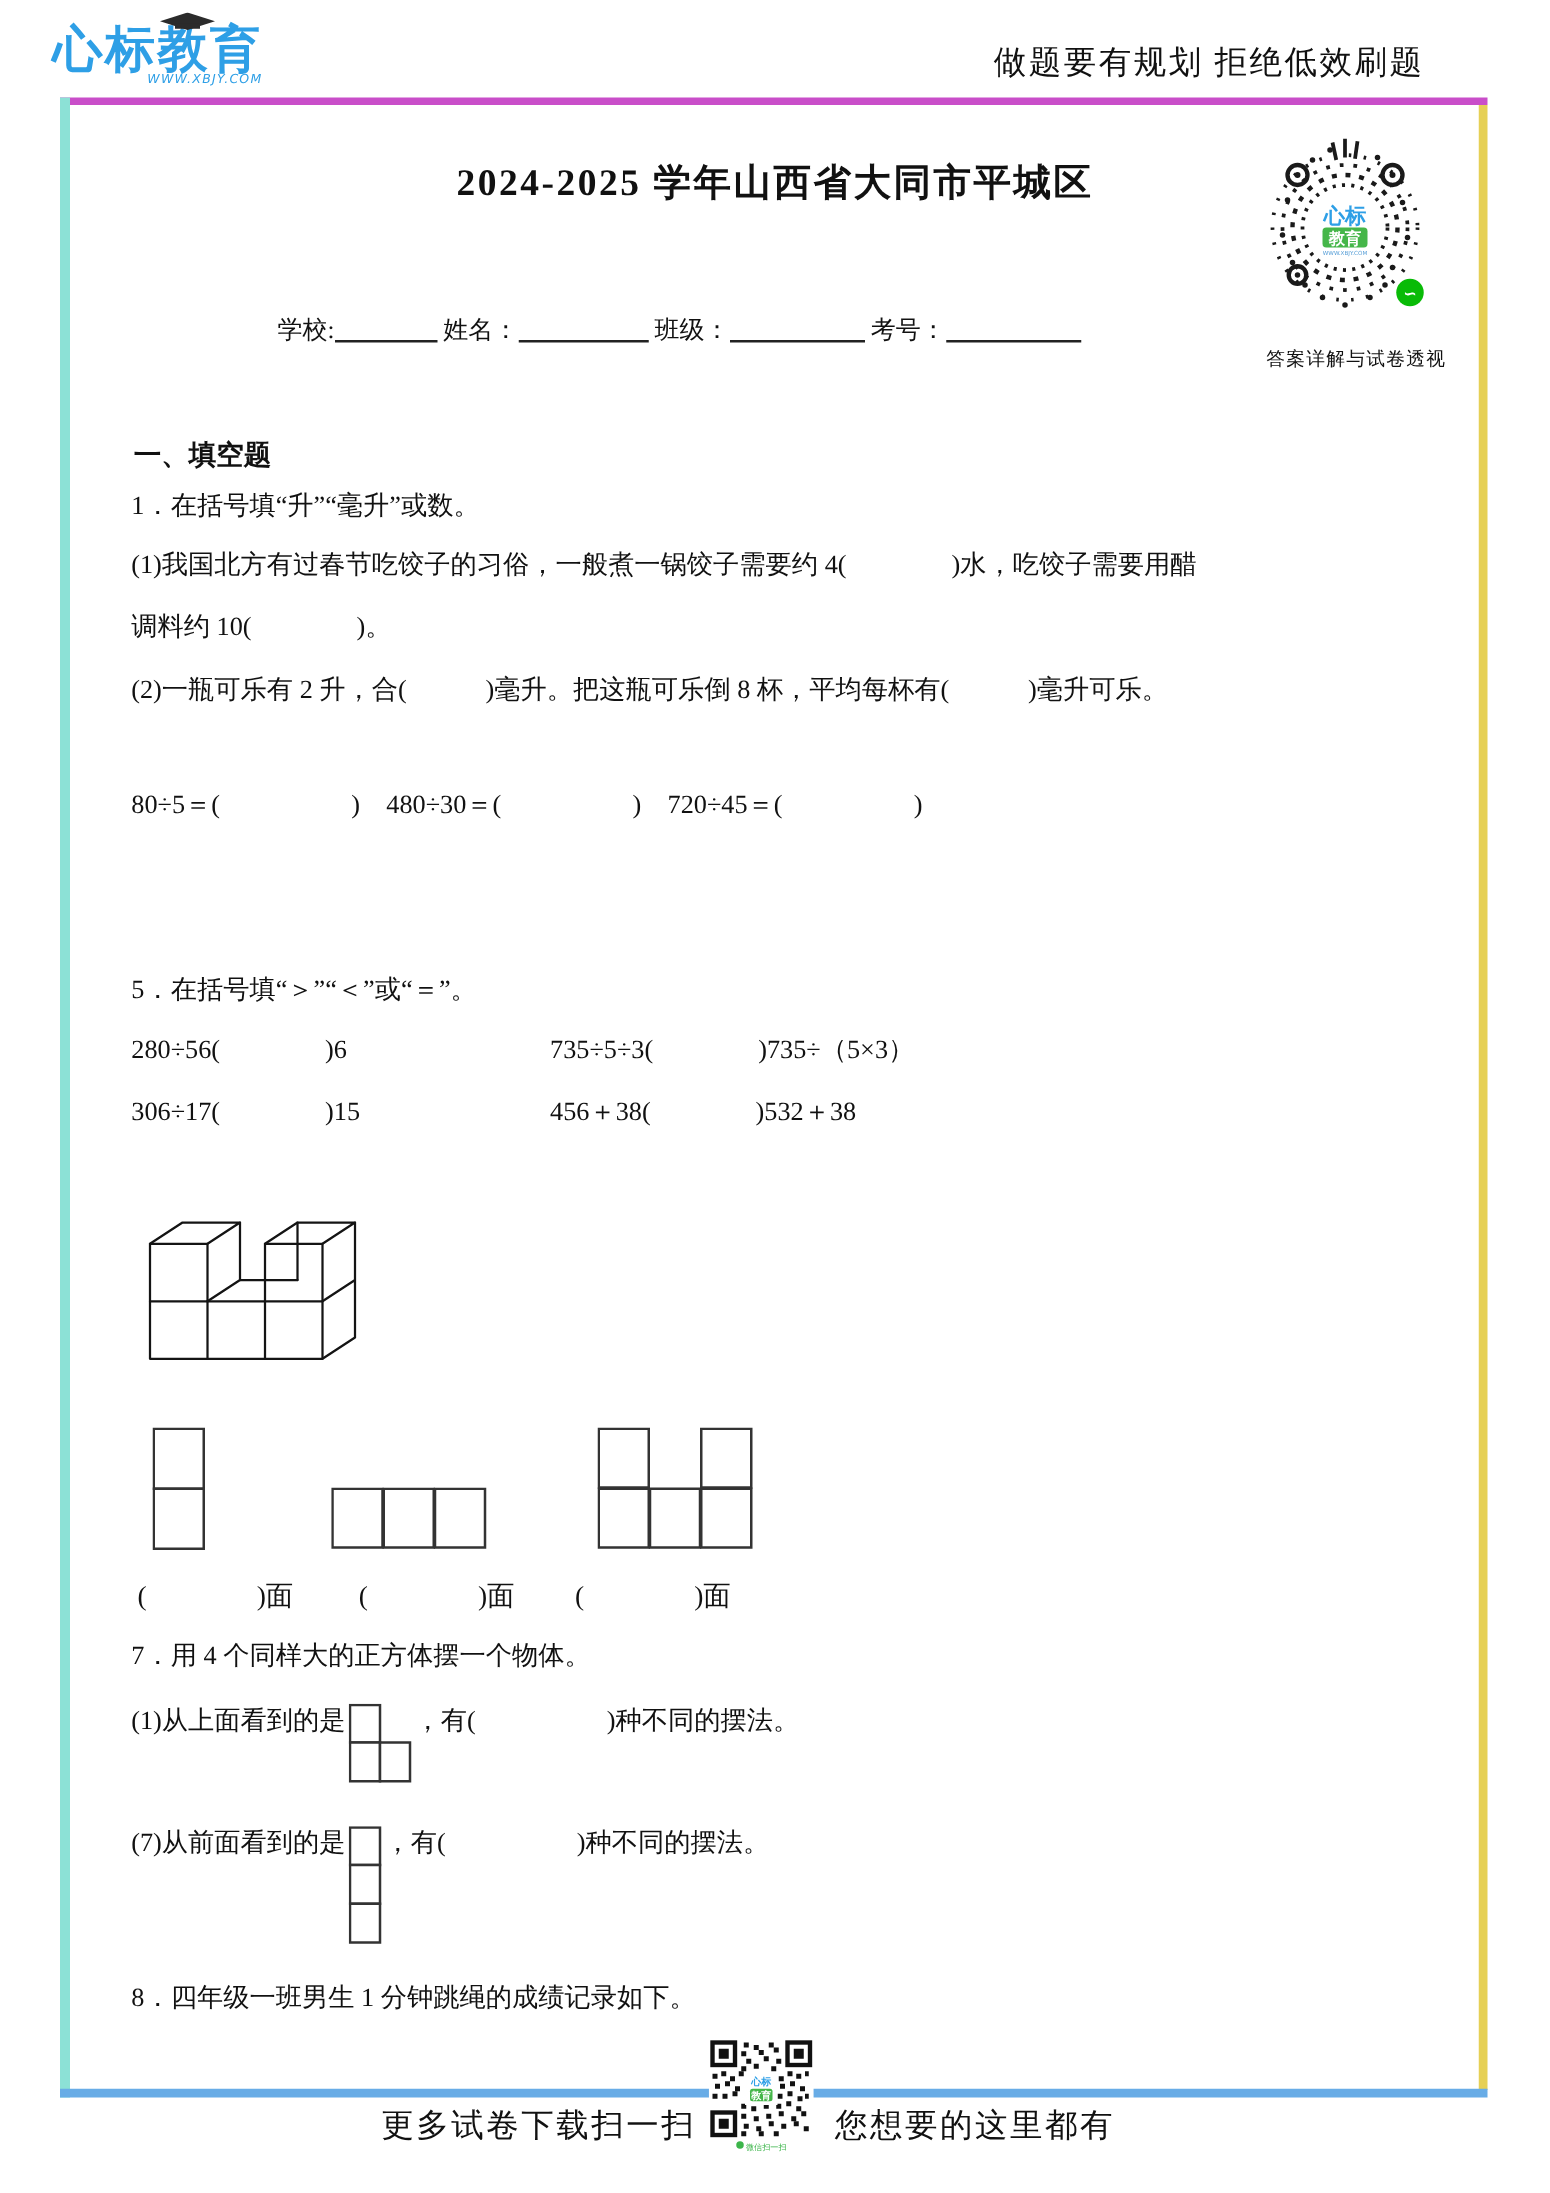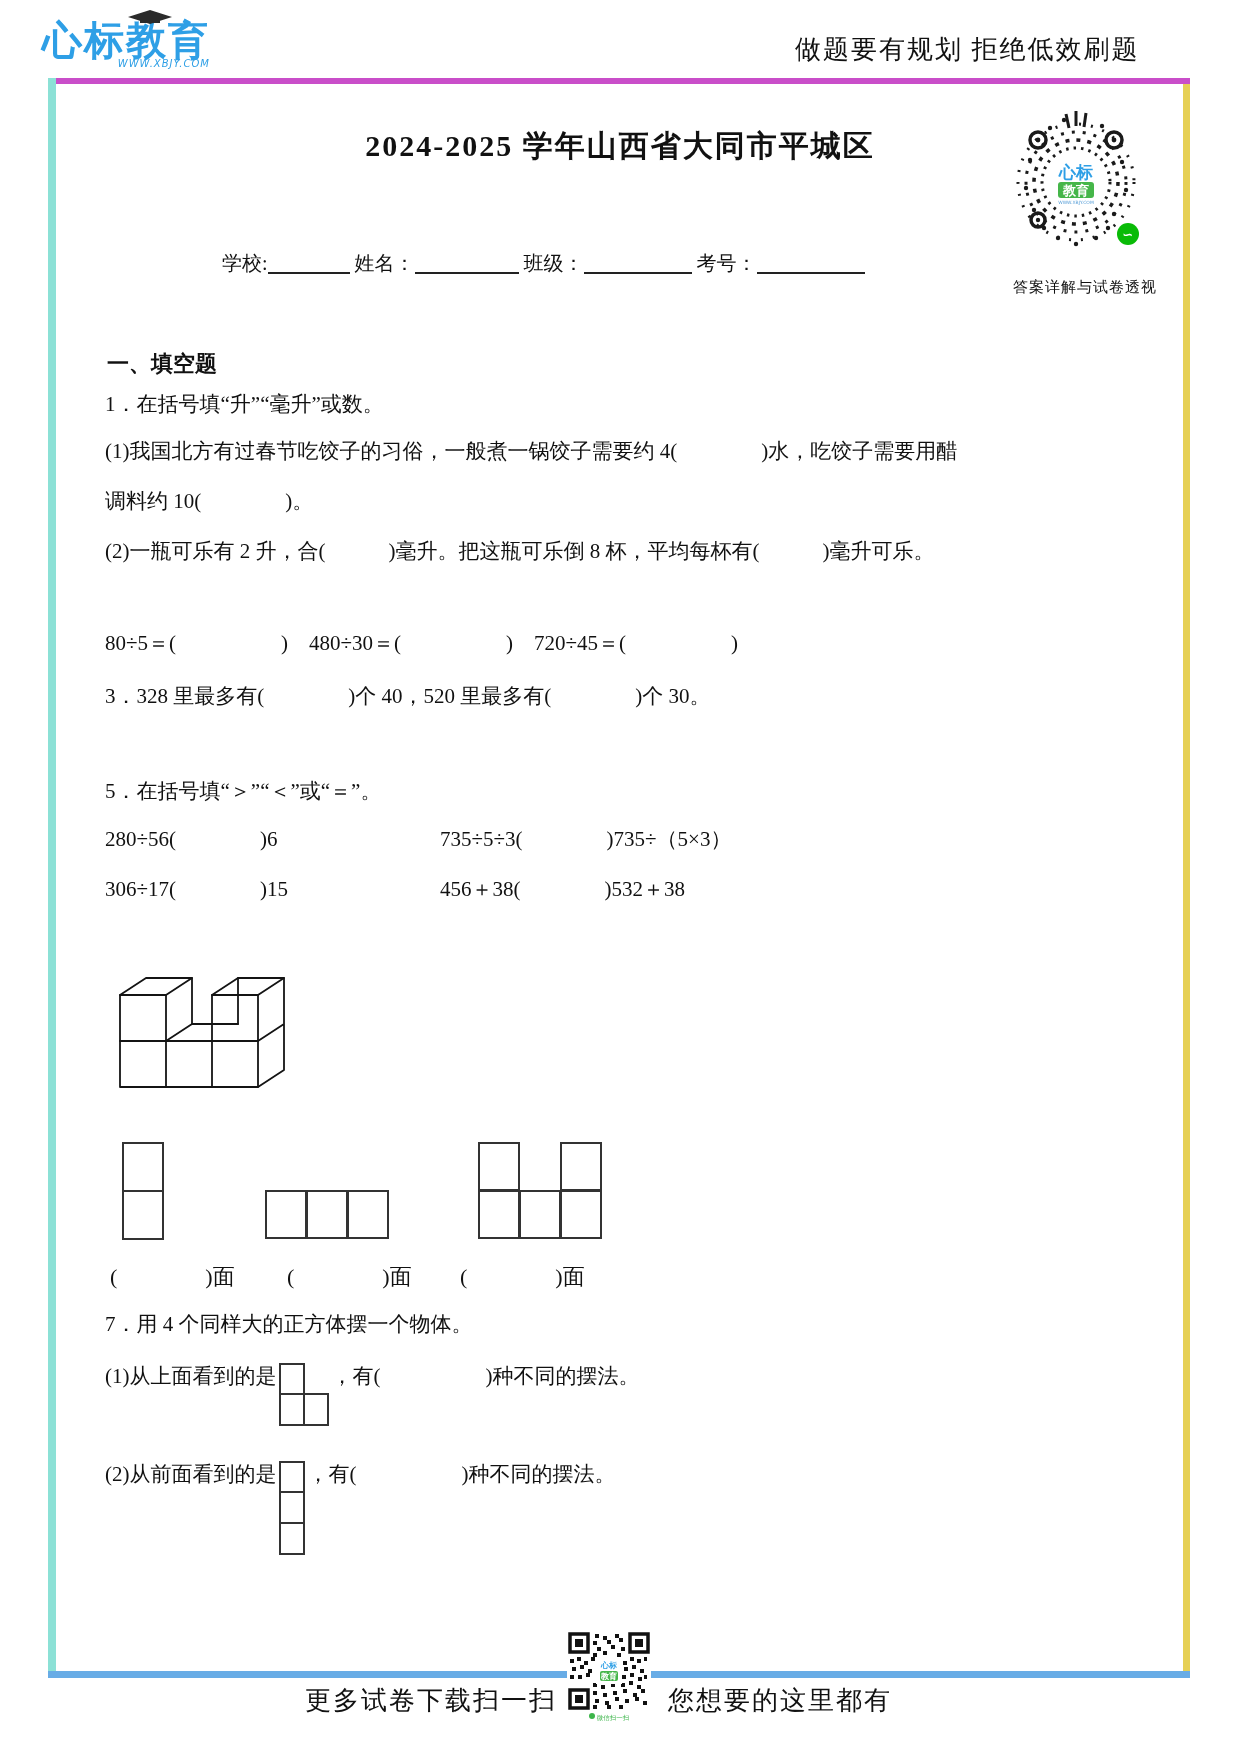--- a/index.html
+++ b/index.html
@@ -109,21 +109,20 @@
 
   <div class="abs bl sec" style="left:107px;top:350px;">一、填空题</div>
 
   <div class="abs bl" style="left:105px;top:391px;">1．在括号填“升”“毫升”或数。</div>
   <div class="abs bl" style="left:105px;top:438px;">(1)我国北方有过春节吃饺子的习俗，一般煮一锅饺子需要约 4(　　　　)水，吃饺子需要用醋</div>
   <div class="abs bl" style="left:105px;top:488px;">调料约 10(　　　　)。</div>
   <div class="abs bl" style="left:105px;top:538px;">(2)一瓶可乐有 2 升，合(　　　)毫升。把这瓶可乐倒 8 杯，平均每杯有(　　　)毫升可乐。</div>
 
   <div class="abs bl" style="left:105px;top:630px;">80÷5＝(　　　　　)　480÷30＝(　　　　　)　720÷45＝(　　　　　)</div>
 
-  <div class="abs bl" style="left:105px;top:683px;">3．328 里最多有(　　　　)个 40，520 里最多有(　　　　)个 30。</div>
   <div class="abs bl" style="left:105px;top:778px;">5．在括号填“＞”“＜”或“＝”。</div>
 
   <div class="abs bl" style="left:105px;top:826px;">280÷56(　　　　)6</div>
   <div class="abs bl" style="left:440px;top:826px;">735÷5÷3(　　　　)735÷（5×3）</div>
   <div class="abs bl" style="left:105px;top:876px;">306÷17(　　　　)15</div>
   <div class="abs bl" style="left:440px;top:876px;">456＋38(　　　　)532＋38</div>
 
 
   <svg class="abs" style="left:118px;top:975px;" width="172" height="118" viewBox="0 0 172 118">
     <g stroke="#141414" stroke-width="1.8" fill="none" stroke-linejoin="round" stroke-linecap="round">
@@ -174,31 +173,32 @@
       <g stroke="#333" stroke-width="2" fill="#fff">
         <rect x="1" y="1" width="24" height="30"></rect>
         <rect x="1" y="31" width="24" height="31"></rect>
         <rect x="25" y="31" width="24" height="31"></rect>
       </g>
     </svg>
     <span class="bl">，有(　　　　　)种不同的摆法。</span>
   </div>
 
   <div class="abs inline-fig" style="left:105px;top:1461px;">
-    <span class="bl">(2)从前面看到的是</span>
+    <span class="bl">(7)从前面看到的是</span>
     <svg width="27" height="95" viewBox="0 0 27 95" style="margin:0 2px -2px 2px;">
       <g stroke="#333" stroke-width="2" fill="#fff">
         <rect x="1" y="1" width="24" height="30"></rect>
         <rect x="1" y="31" width="24" height="31"></rect>
         <rect x="1" y="62" width="24" height="31"></rect>
       </g>
     </svg>
     <span class="bl">，有(　　　　　)种不同的摆法。</span>
   </div>
 
+  <div class="abs bl" style="left:105px;top:1585px;">8．四年级一班男生 1 分钟跳绳的成绩记录如下。</div>
 
   <div class="abs footer-txt" style="left:305px;top:1683px;">更多试卷下载扫一扫</div>
   <div class="abs footer-txt" style="left:668px;top:1683px;">您想要的这里都有</div>
 
   <svg class="abs" style="left:567px;top:1631px;" width="84" height="80" viewBox="0 0 84 80">
     <rect x="0" y="0" width="84" height="80" fill="#ffffff"></rect>
     <g stroke="#111" stroke-width="3.5" fill="none">
       <rect x="3" y="3" width="18" height="18"></rect>
         <rect x="63" y="3" width="18" height="18"></rect>
         <rect x="3" y="59" width="18" height="18"></rect>

